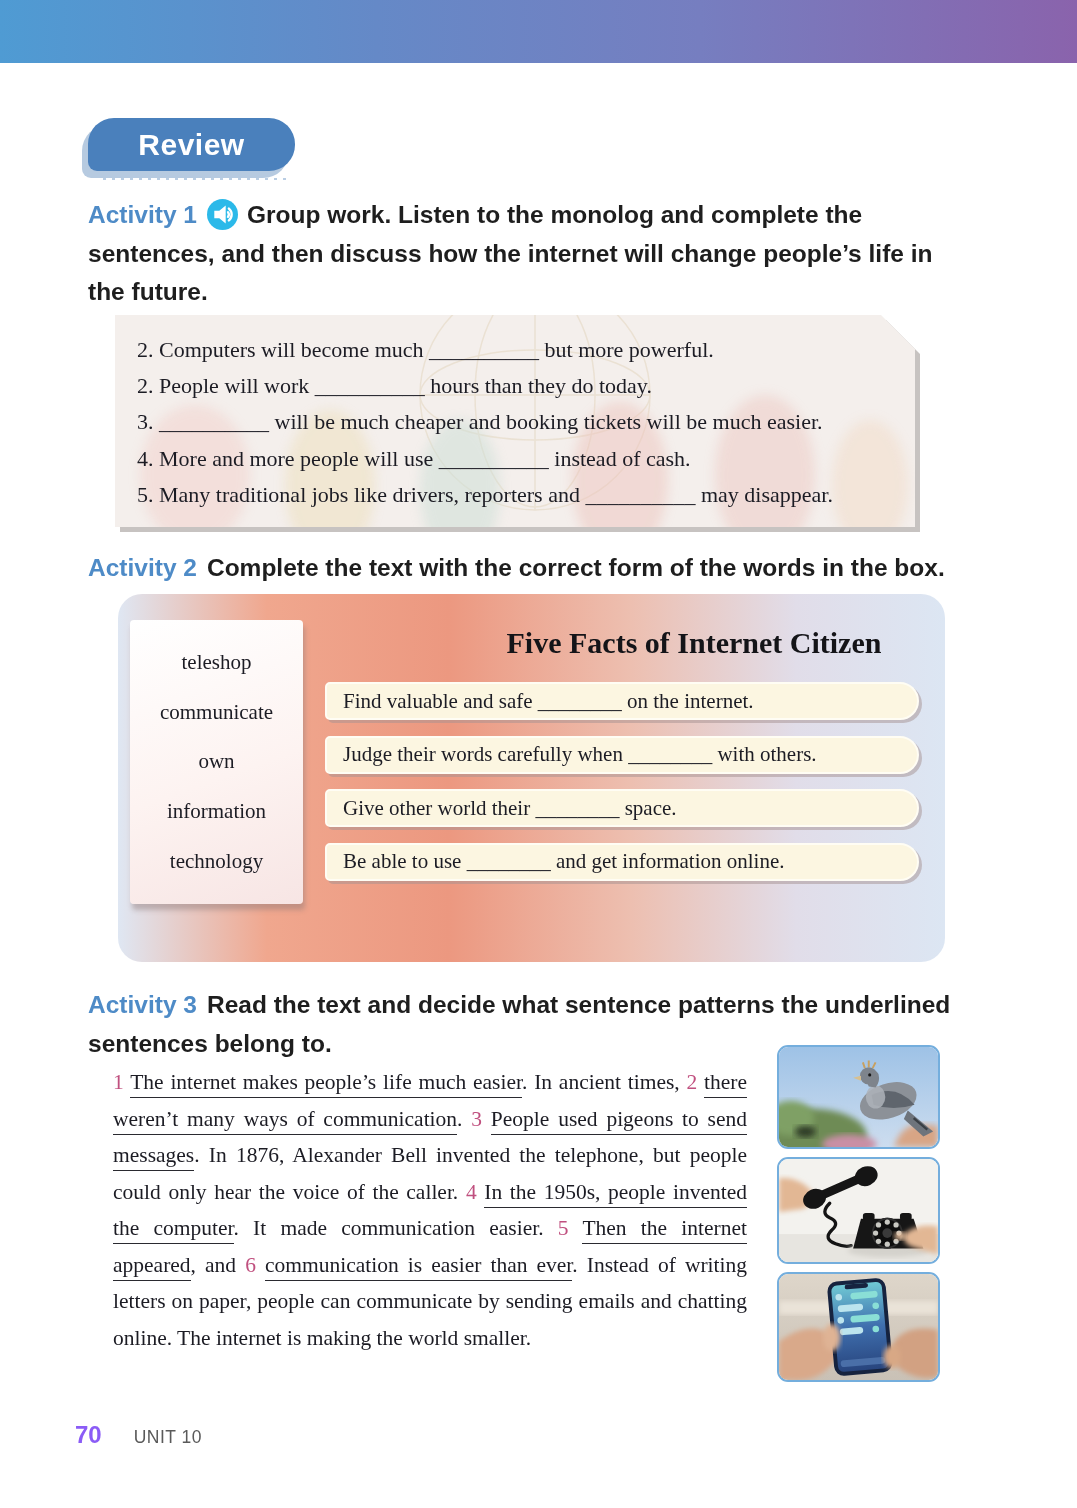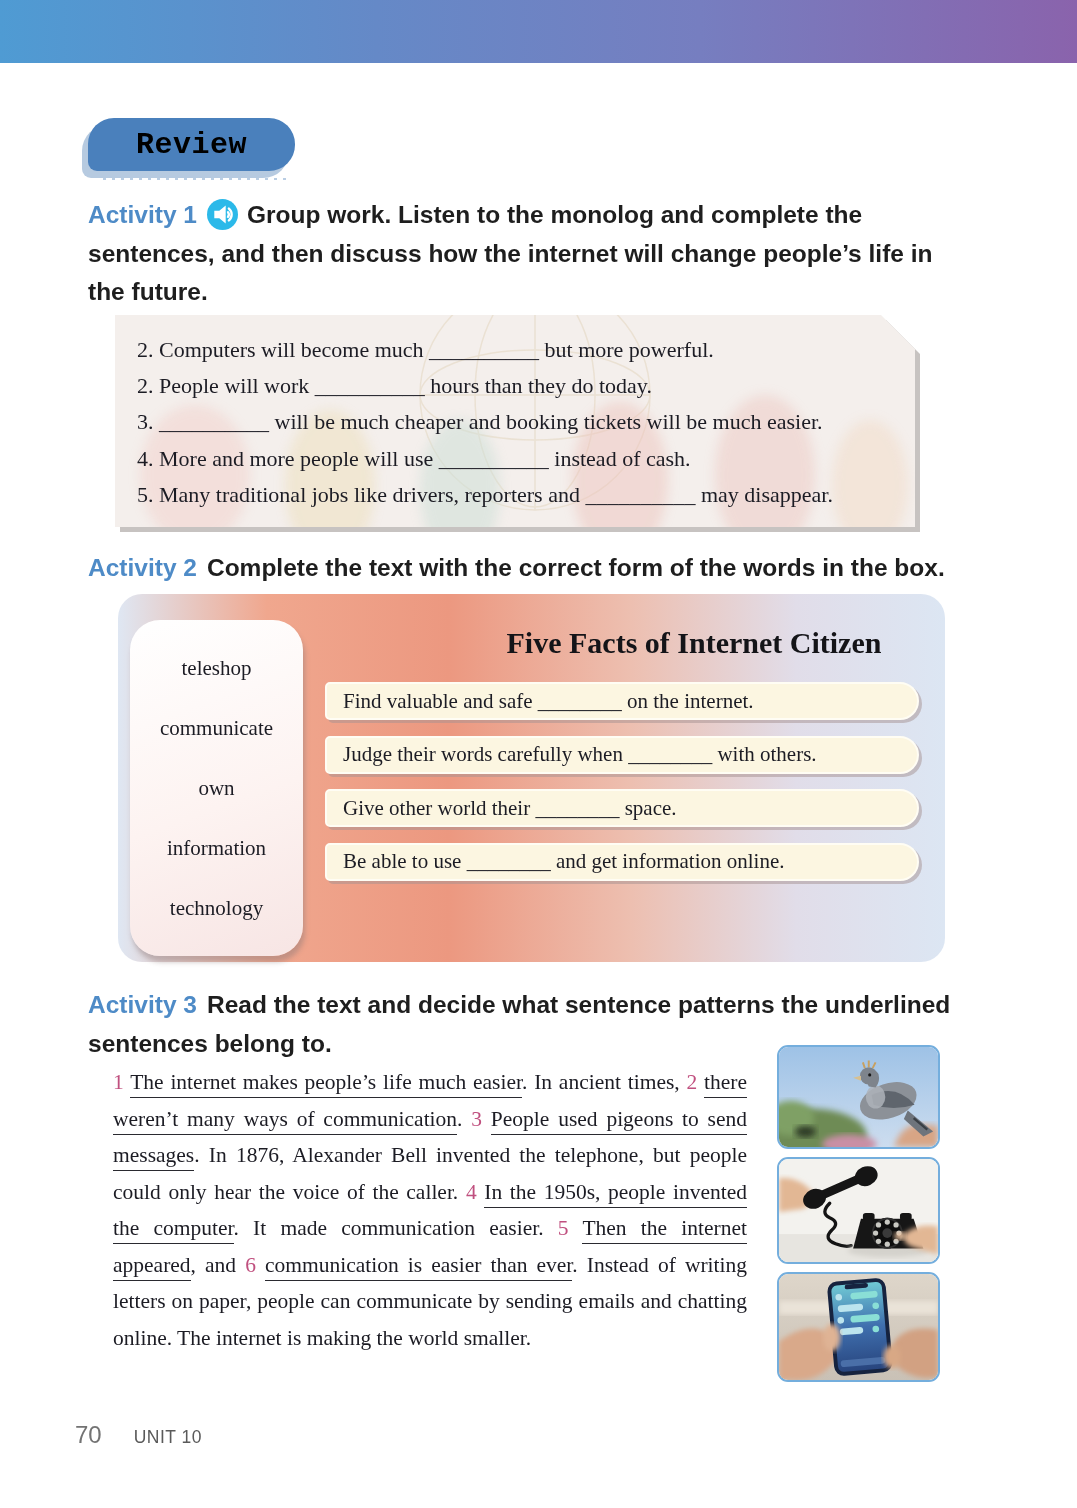--- a/index.html
+++ b/index.html
@@ -17,22 +17,22 @@
   }
 
   
   .review-badge {
     position:absolute; left:88px; top:118px; width:207px; height:53px;
     background:#4A80BC; border-radius:26px 26px 26px 9px;
     box-shadow:-6px 7px 0 rgba(122,158,199,0.55);
     display:flex; align-items:center; justify-content:center;
   }
   .review-badge span {
-    color:#000000; font-weight:700; font-size:30px; letter-spacing:0.5px;
-    font-family:Liberation Mono, monospace;
+    color:#ffffff; font-weight:700; font-size:30px; letter-spacing:0.5px;
+    font-family:Liberation Sans, sans-serif;
   }
   .badge-dots {
     position:absolute; left:100px; top:176px; width:190px; height:6px;
     background:radial-gradient(circle,#A8C0DC 1.2px,transparent 1.5px);
     background-size:9px 6px; opacity:.8;
   }
 
   
   .act-heading {
     position:absolute; color:#1E1E1E; font-weight:700;
@@ -60,22 +60,22 @@
     font-size:22px; line-height:36.2px; color:#1C1C24;
   }
 
   
   .box2 {
     position:absolute; left:118px; top:594px; width:827px; height:368px;
     border-radius:24px;
     background:linear-gradient(90deg,#DFE7F3 0%,#F0A78E 18%,#EC9880 40%,#EDBFB0 62%,#E1DDE9 82%,#DCE6F3 100%);
   }
   .wordbox {
-    position:absolute; left:12px; top:26px; width:173px; height:336px;
-    border-radius:30px;
+    position:absolute; left:12px; top:26px; width:173px; height:284px;
+    border-radius:4px;
     background:linear-gradient(160deg,#FFFFFF 0%,#FDF3F1 55%,#F7E5E4 100%);
     box-shadow:2px 6px 5px rgba(140,120,120,0.45);
     display:flex; flex-direction:column; justify-content:space-around;
     padding:18px 0;
   }
   .wordbox div {
     text-align:center; font-family:"Liberation Serif","DejaVu Serif",serif;
     font-size:21px; color:#1C1C24;
   }
   .box2-title {
@@ -105,21 +105,21 @@
 
   .photo-stack { position:absolute; left:777px; top:1045px; width:163px; }
   .photo {
     width:163px; border:2px solid #74AEDD; border-radius:11px;
     overflow:hidden; margin-bottom:8px; background:#fff; display:block;
   }
   .photo svg { display:block; }
 
   
   .footer { position:absolute; left:75px; top:1421px; display:flex; align-items:baseline; }
-  .footer .pagenum { font-size:24px; font-weight:400; color:#737373; }
+  .footer .pagenum { font-size:24px; font-weight:700; color:#8b5cf6; }
   .footer .unit { font-size:17.5px; color:#5A5A5A; margin-left:32px; letter-spacing:0.5px; }
 </style>
 </head>
 <body>
 
 <div class="page">
 
   <div class="topbar"></div>
 
   <div class="review-badge">

